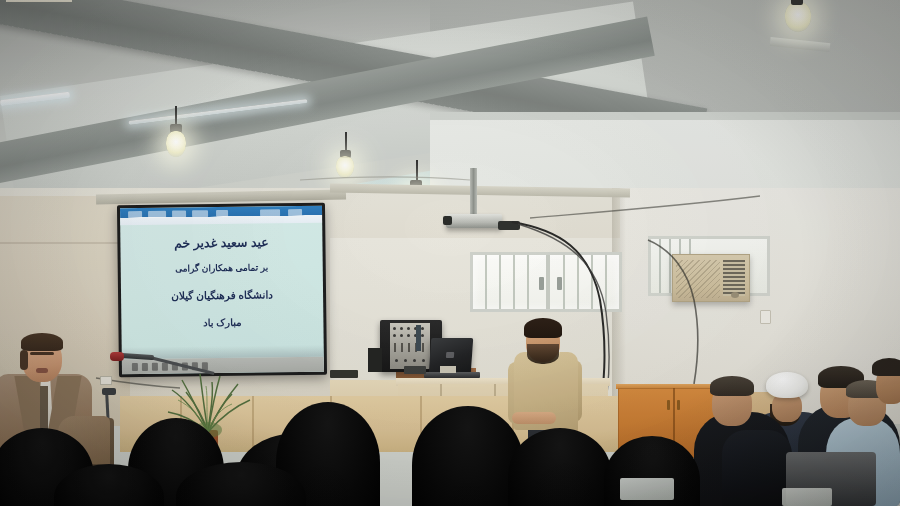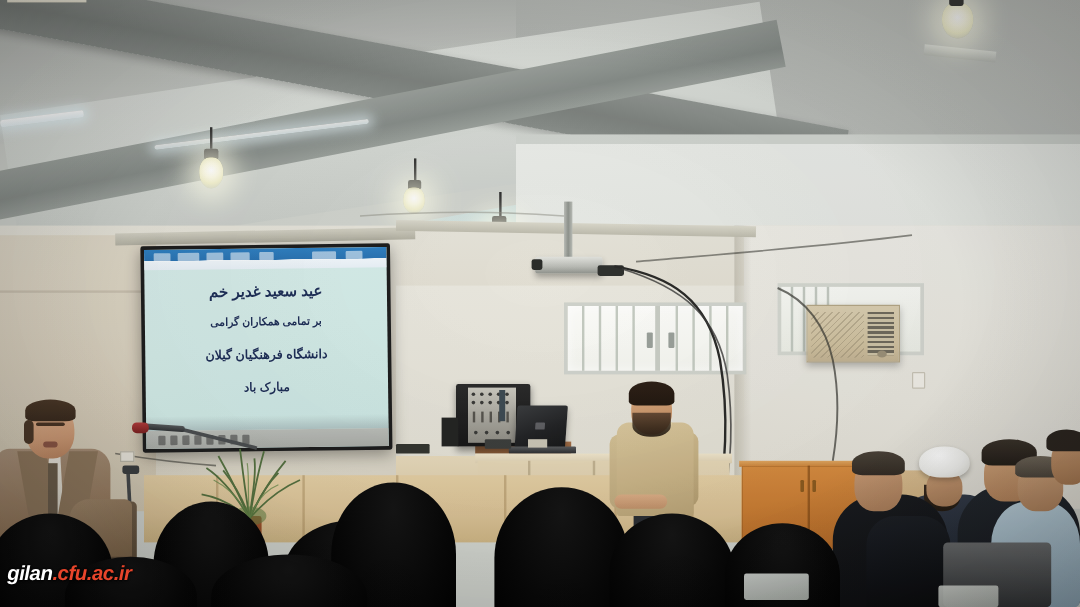--- a/index.html
+++ b/index.html
@@ -562,17 +562,14 @@
   <div class="abs chador" style="left:54px;top:464px;width:110px;height:66px;"></div>
 
   <div class="abs" style="left:620px;top:478px;width:54px;height:22px;
        background:linear-gradient(170deg,#dfe3df,#b9bfb8);border-radius:2px;opacity:.9;"></div>
   <div class="abs" style="left:782px;top:488px;width:50px;height:18px;
        background:linear-gradient(170deg,#e2e5df,#bcc1ba);border-radius:2px;opacity:.85;"></div>
 
   <div class="noise"></div>
   <div class="vignette"></div>
 
-  <div class="abs" id="watermark">
-    <span id="wm-a">gilan</span><span id="wm-b">.cfu.ac.ir</span>
-  </div>
 
 </div>
 
 </body></html>

